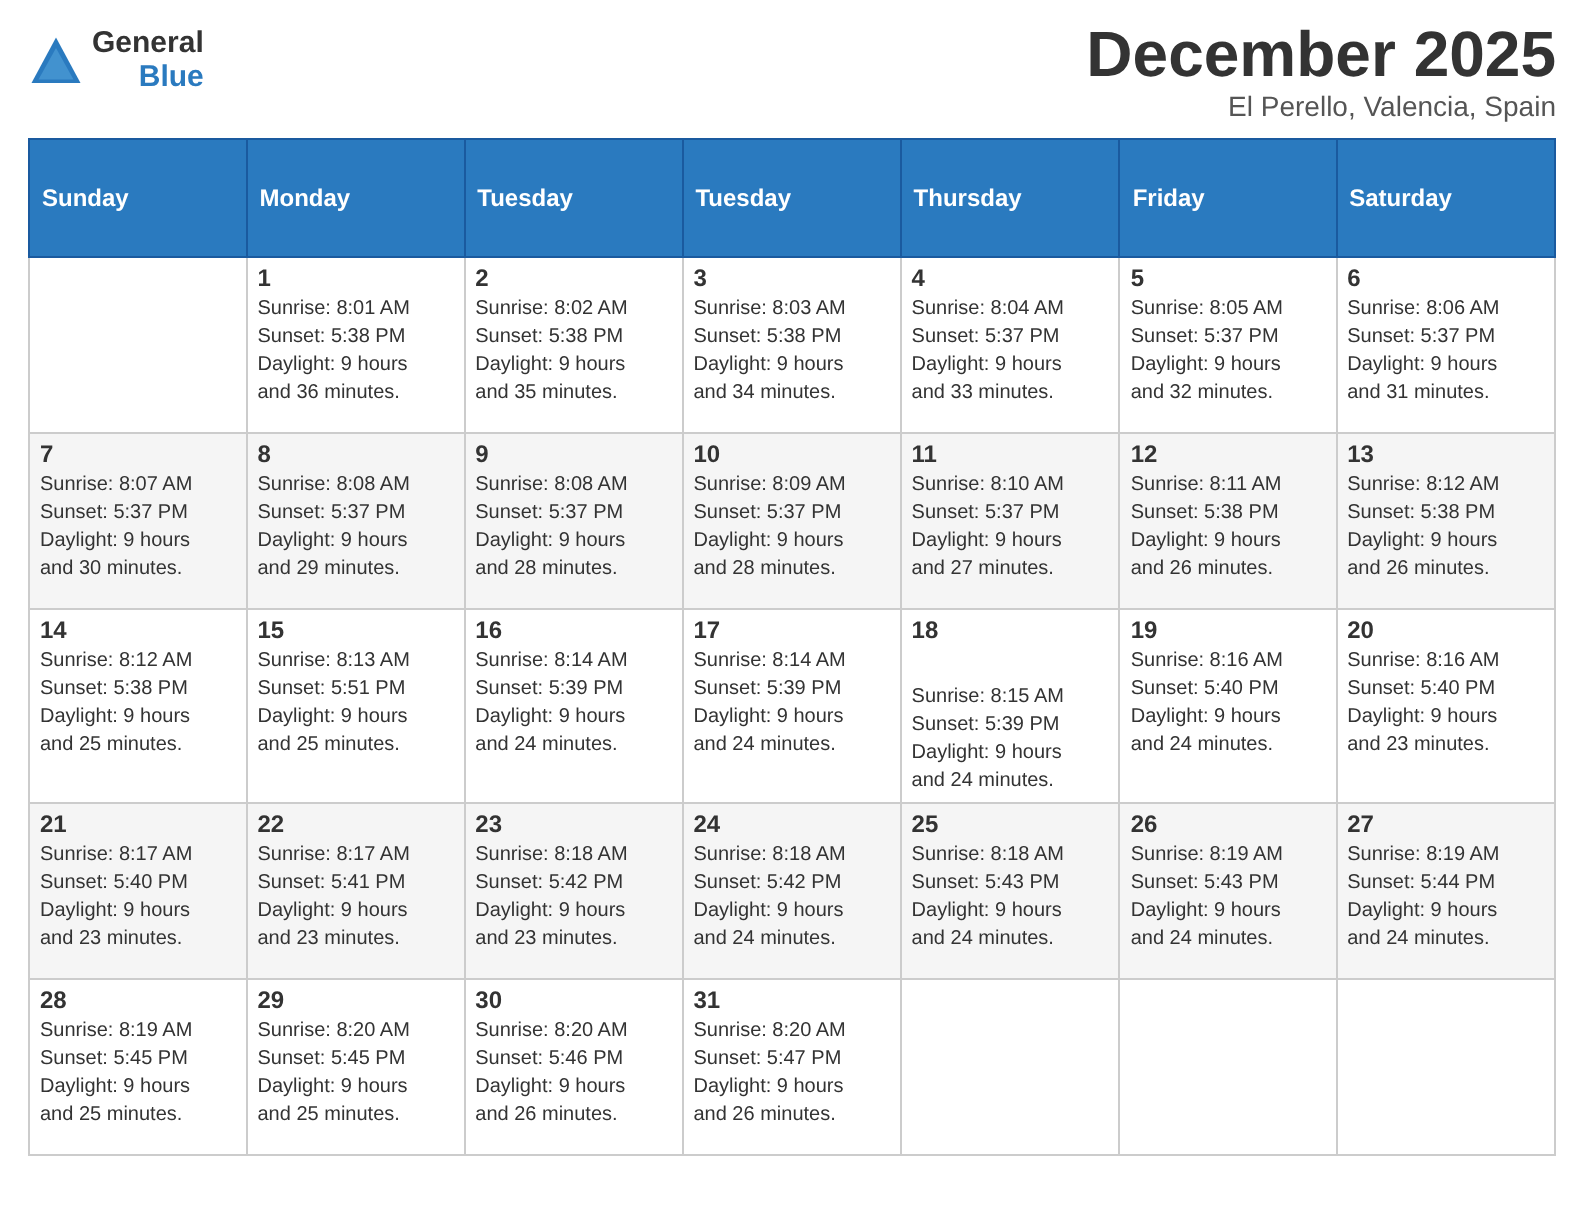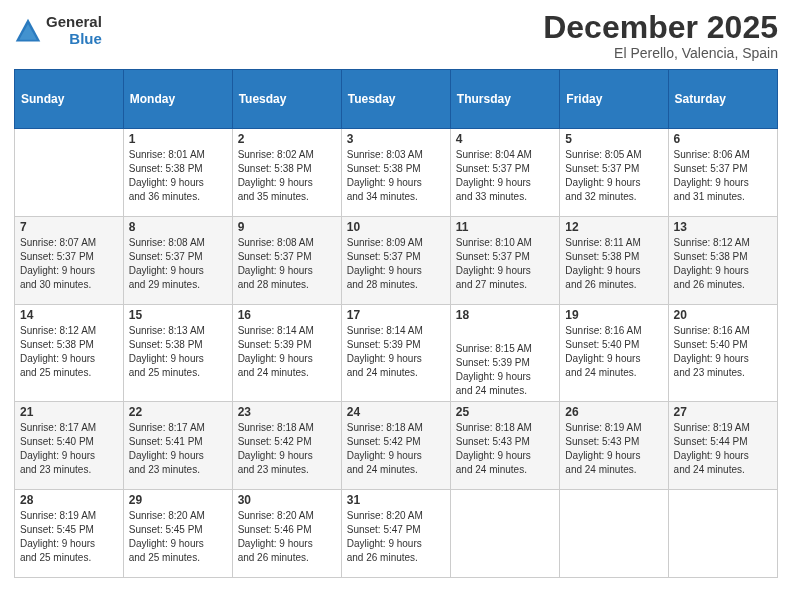--- a/index.html
+++ b/index.html
@@ -245,21 +245,21 @@
           <td>
             <span class="day-number">14</span>
             <div class="day-info" style="white-space: pre-line;">Sunrise: 8:12 AM
 Sunset: 5:38 PM
 Daylight: 9 hours
 and 25 minutes.</div>
           </td>
           <td>
             <span class="day-number">15</span>
             <div class="day-info" style="white-space: pre-line;">Sunrise: 8:13 AM
-Sunset: 5:38 PM
+Sunset: 5:51 PM
 Daylight: 9 hours
 and 25 minutes.</div>
           </td>
           <td>
             <span class="day-number">16</span>
             <div class="day-info" style="white-space: pre-line;">Sunrise: 8:14 AM
 Sunset: 5:39 PM
 Daylight: 9 hours
 and 24 minutes.</div>
           </td>

